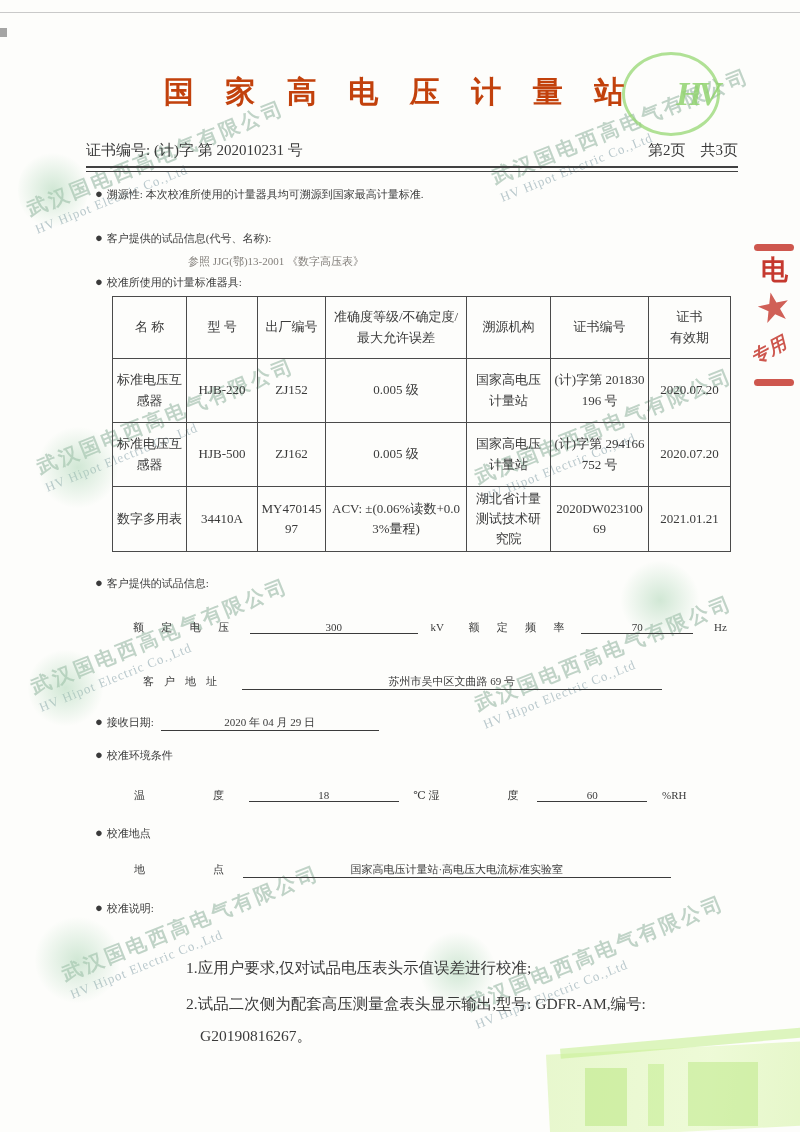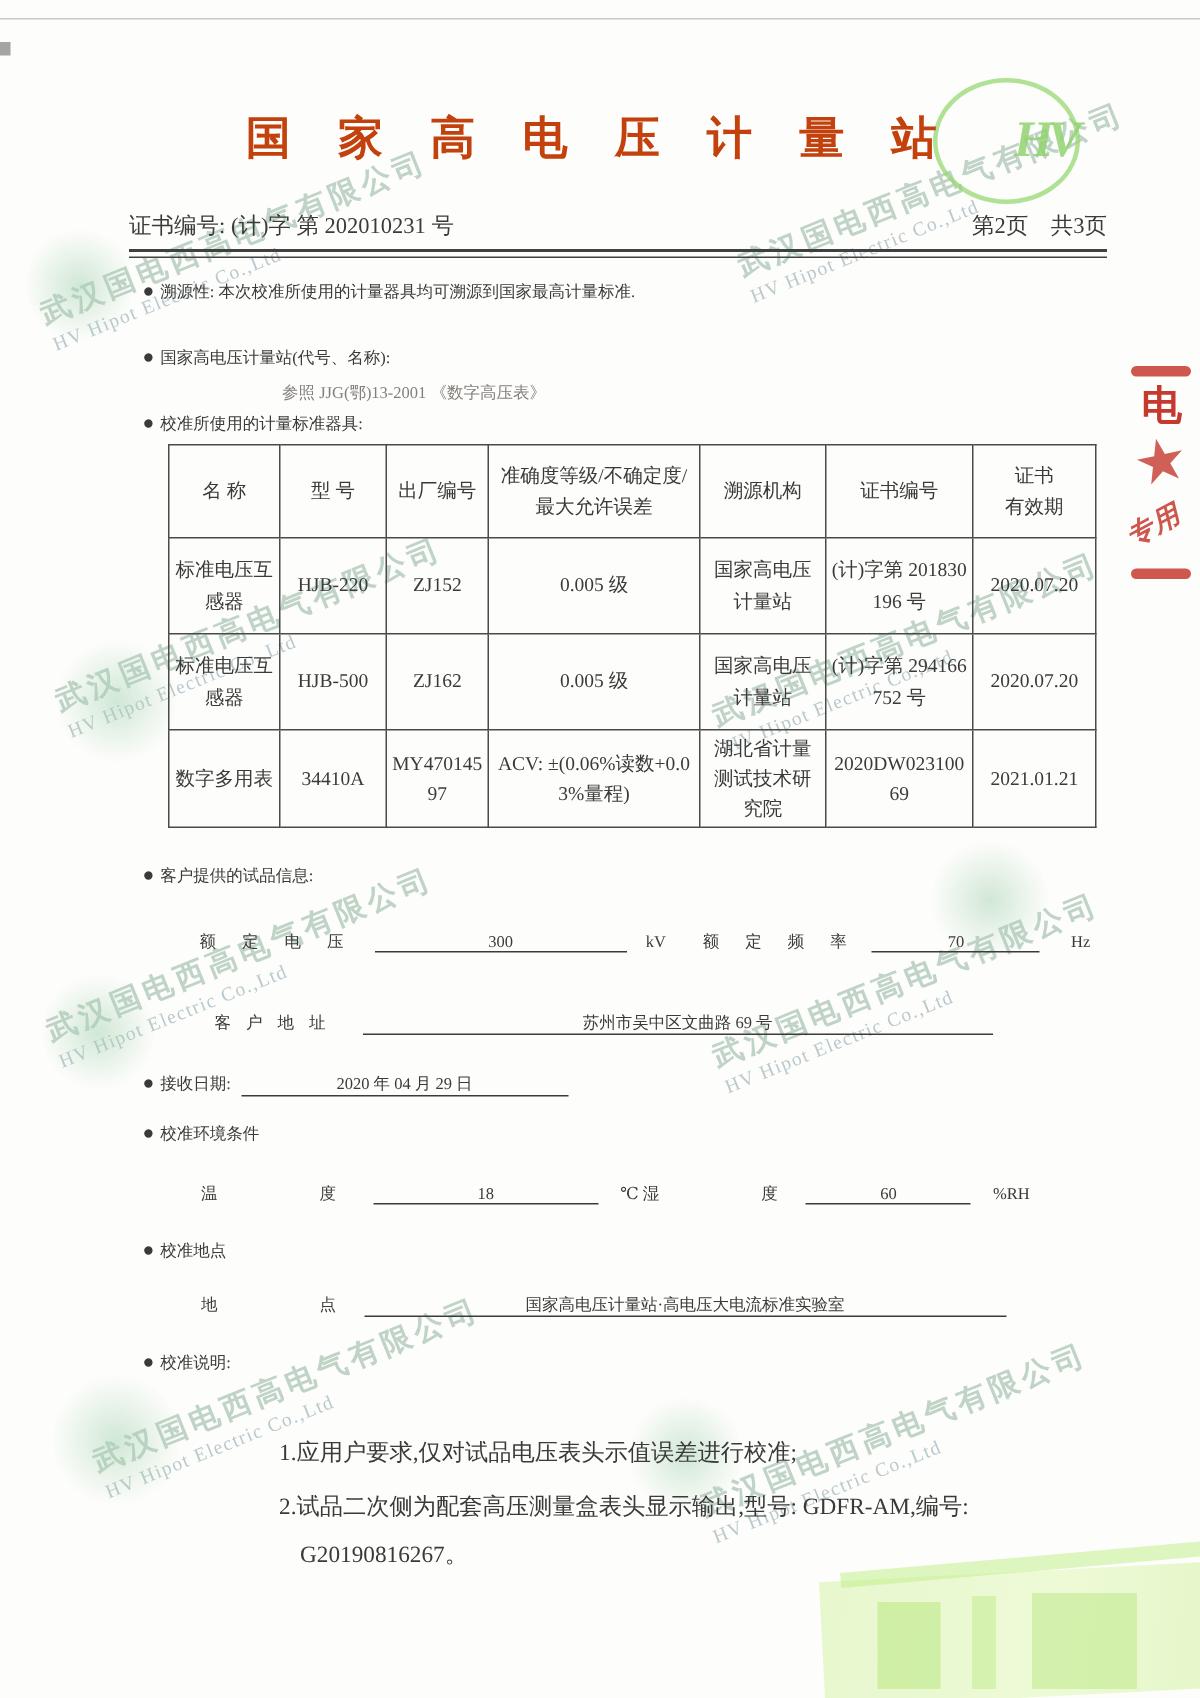--- a/index.html
+++ b/index.html
@@ -129,21 +129,21 @@
   </span>
   <span>第2页　共3页</span>
 </div>
 <div class="abs rule"></div>
 
 <div class="abs line" style="top:186px;left:95px">
   <span class="bl"></span><span>溯源性: 本次校准所使用的计量器具均可溯源到国家最高计量标准.</span>
 </div>
 
 <div class="abs line" style="top:230px;left:95px">
-  <span class="bl"></span><span>国家高电压计量站(代号、名称):</span>
+  <span class="bl"></span><span>客户提供的试品信息(代号、名称):</span>
 </div>
 <div class="abs line faded" style="top:254px;left:188px">参照 JJG(鄂)13-2001 《数字高压表》</div>
 
 <div class="abs line" style="top:274px;left:95px">
   <span class="bl"></span><span>校准所使用的计量标准器具:</span>
 </div>
 
 <div class="abs" style="top:296px;left:112px;z-index:2">
   <table class="std">
     <colgroup>

